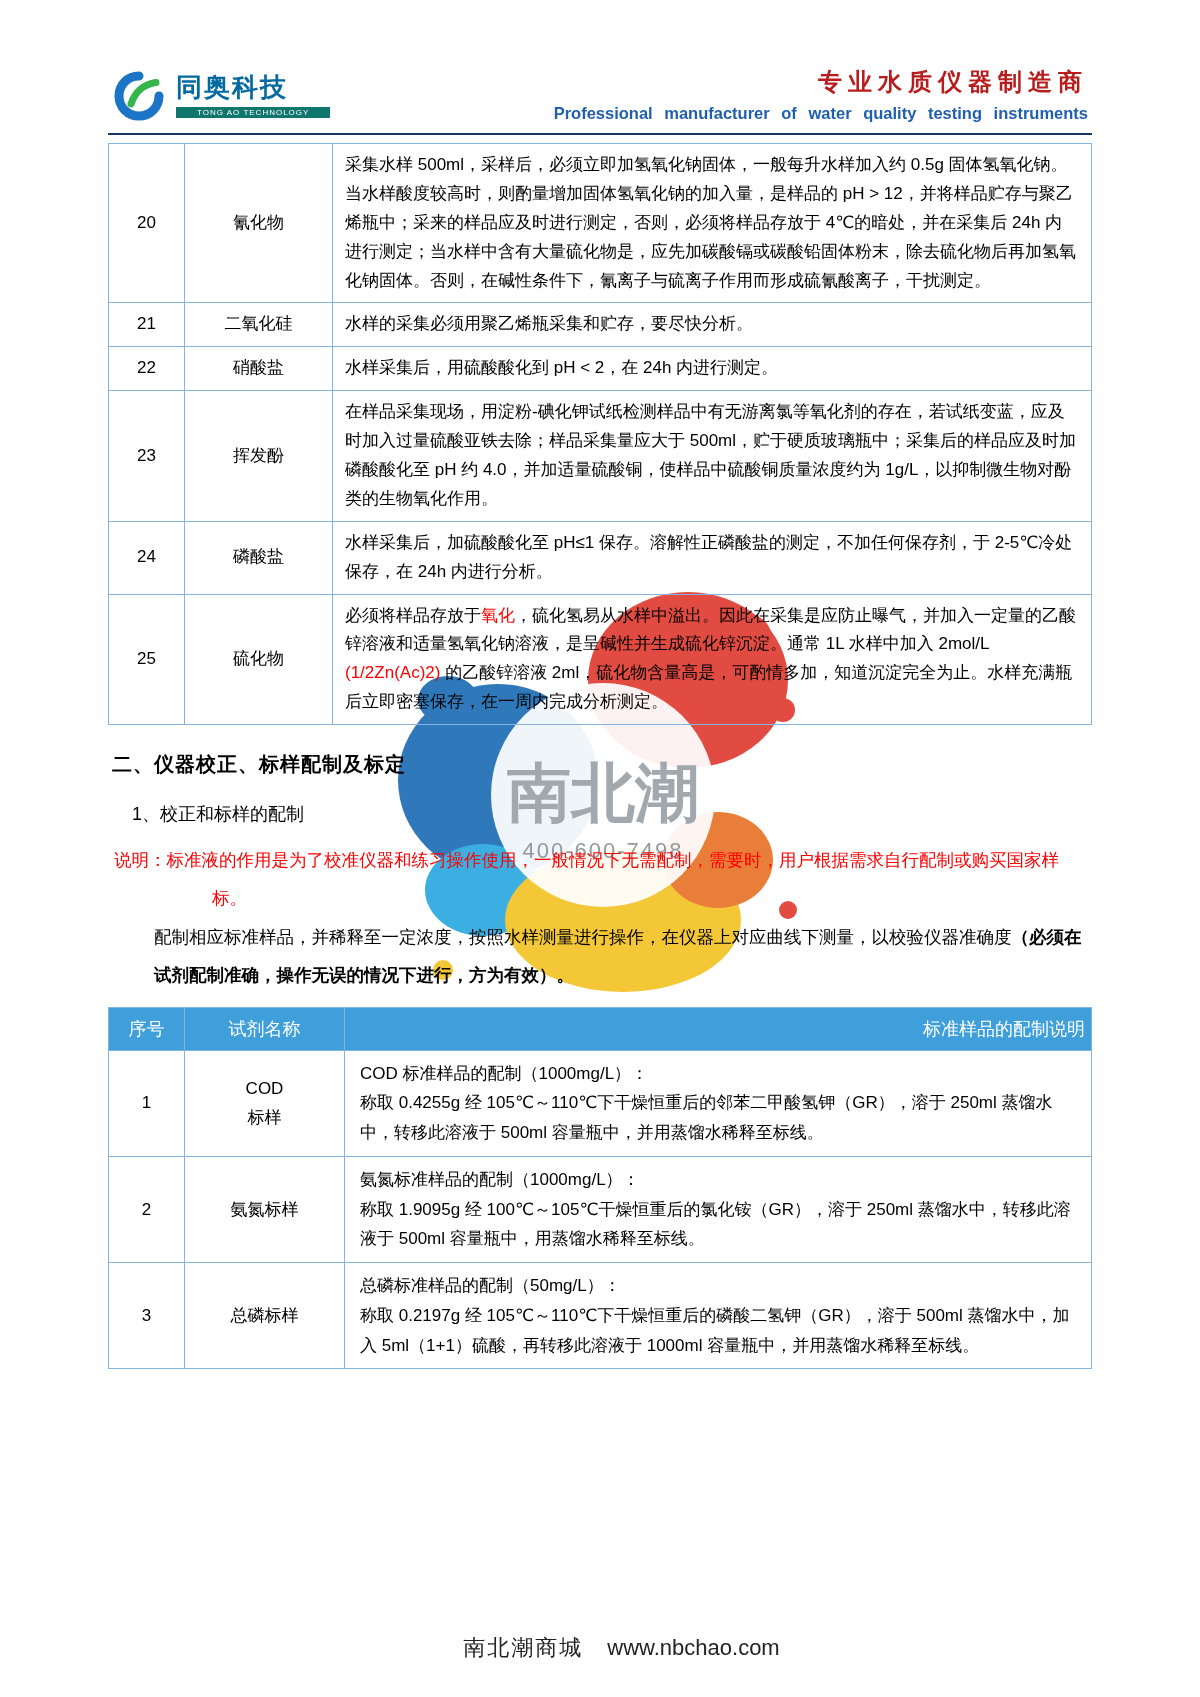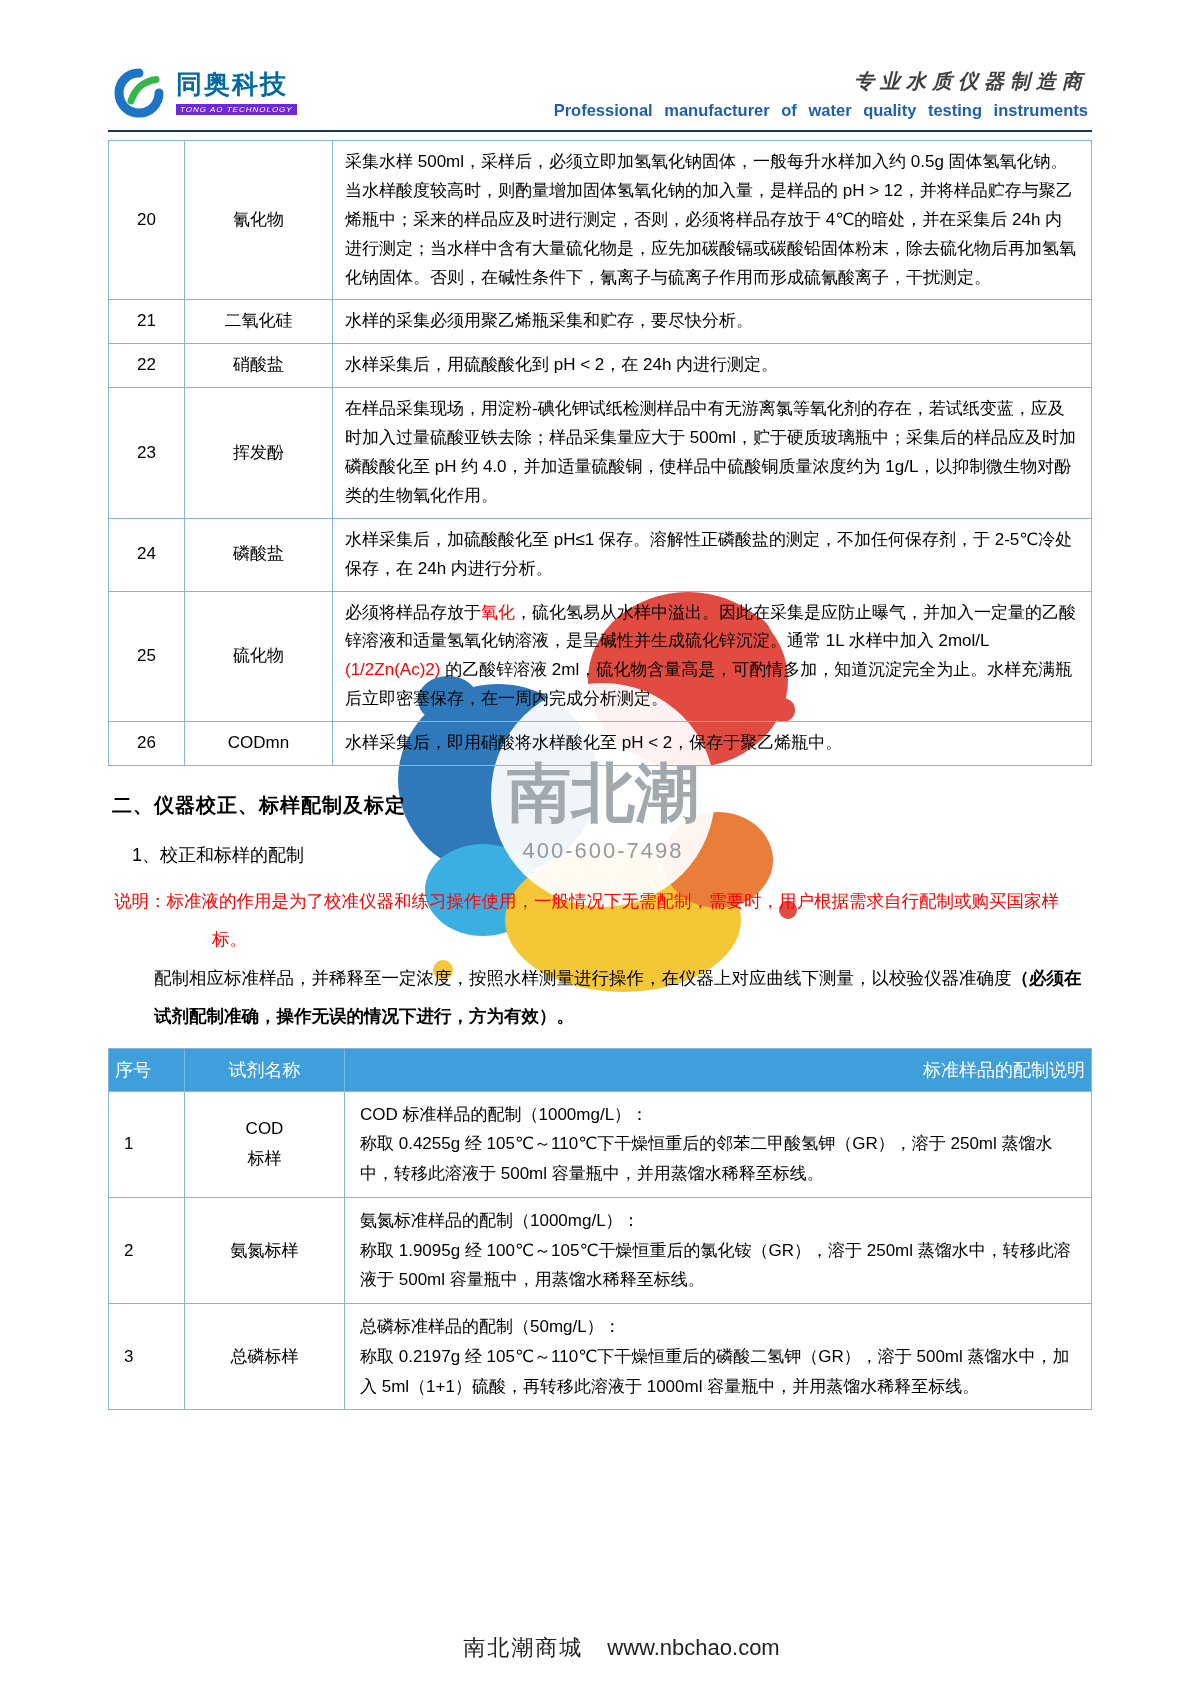--- a/index.html
+++ b/index.html
@@ -9,23 +9,23 @@
 
   
   .watermark { position:absolute; left:388px; top:580px; width:430px; height:440px; z-index:0; }
 
   .content { position:relative; z-index:1; padding:0 108px; }
 
   
   .header { display:flex; justify-content:space-between; align-items:flex-end; padding:66px 4px 10px 4px; border-bottom:2px solid #17365d; }
   .logo { display:flex; align-items:center; gap:10px; }
   .logo-txt-cn { font-size:26px; font-weight:bold; color:#0369a1; letter-spacing:2px; line-height:1.1; }
-  .logo-txt-en { font-size:8px; color:#fff; background:#6d28d9; letter-spacing:1px; padding:1px 4px; margin-top:3px; display:inline-block;font-style:italic; }
+  .logo-txt-en { font-size:8px; color:#fff; background:#0f766e; letter-spacing:1px; padding:1px 21px; margin-top:3px; display:inline-block; }
   .slogan { text-align:right; }
-  .slogan-cn { font-size:20px; font-weight:bold; font-style:italic; color:#404040; letter-spacing:6px; }
+  .slogan-cn { font-size:24px; font-weight:bold; color:#b91c1c; letter-spacing:6px; }
   .slogan-en { font-size:16.5px; font-weight:bold; color:#1f5fae; word-spacing:7px; margin-top:6px; }
 
   
   table { width:100%; border-collapse:collapse; table-layout:fixed; }
   .t1 { margin-top:8px; }
   .t1 td, .t2 td, .t2 th { border:1px solid #85b3e2; vertical-align:middle; }
   .t1 td { font-size:17px; line-height:1.7; padding:7px 12px; }
   .t1 .c1 { width:76px; text-align:center; }
   .t1 .c2 { width:148px; text-align:center; }
   .red-text { color:#ff0000; }
@@ -33,21 +33,21 @@
   
   .sec-h { margin:26px 0 0 4px; font-size:20px; font-weight:bold; letter-spacing:1px; }
   .sub-h { margin:24px 0 0 24px; font-size:18px; }
   .note { margin:16px 0 0 6px; font-size:17.5px; line-height:2.15; color:#ff0000; padding-left:98px; text-indent:-98px; }
   .para { margin:2px 0 0 46px; font-size:17.5px; line-height:2.15; }
   .para b { font-weight:bold; }
 
   .t2 { margin-top:12px; }
   .t2 th { background:#3f9fdb; color:#fff; font-size:18px; font-weight:normal; padding:9px 6px; text-align:right; }
   .t2 td { font-size:17px; line-height:1.75; padding:8px 15px; }
-  .t2 .c1 { width:76px; text-align:left; }
+  .t2 .c1 { width:76px; text-align:center; }
   .t2 .c2 { width:160px; text-align:center; white-space:pre-line; }
 
   
   .footer { position:absolute; left:16px; right:0; bottom:34px; text-align:center; z-index:1; font-size:22px; color:#222;margin-left:27px; }
   .footer .shop { letter-spacing:2px; margin-right:24px; }
 
   
   .wm-title { font-weight:bold; }
 </style>
 </head>
@@ -117,25 +117,20 @@
         <tr>
           <td class="c1">24</td>
           <td class="c2">磷酸盐</td>
           <td class="c3">水样采集后，加硫酸酸化至 pH≤1 保存。溶解性正磷酸盐的测定，不加任何保存剂，于 2-5℃冷处保存，在 24h 内进行分析。</td>
         </tr>
         <tr>
           <td class="c1">25</td>
           <td class="c2">硫化物</td>
           <td class="c3"><span>必须将样品存放于</span><span class="red-text">氧化</span><span>，硫化氢易从水样中溢出。因此在采集是应防止曝气，并加入一定量的乙酸锌溶液和适量氢氧化钠溶液，是呈碱性并生成硫化锌沉淀。通常 1L 水样中加入 2mol/L </span><span class="red-text">(1/2Zn(Ac)2)</span><span> 的乙酸锌溶液 2ml，硫化物含量高是，可酌情多加，知道沉淀完全为止。水样充满瓶后立即密塞保存，在一周内完成分析测定。</span></td>
         </tr>
-        <tr>
-          <td class="c1">26</td>
-          <td class="c2">CODmn</td>
-          <td class="c3">水样采集后，即用硝酸将水样酸化至 pH &lt; 2，保存于聚乙烯瓶中。</td>
-        </tr>
       </tbody>
     </table>
 
     <div class="sec-h">二、仪器校正、标样配制及标定</div>
     <div class="sub-h">1、校正和标样的配制</div>
 
     <p class="note"><span>说明：</span><span>标准液的作用是为了校准仪器和练习操作使用，一般情况下无需配制，需要时，用户根据需求自行配制或购买国家样标。</span></p>
 
     <p class="para"><span>配制相应标准样品，并稀释至一定浓度，按照水样测量进行操作，在仪器上对应曲线下测量，以校验仪器准确度</span><b>（必须在试剂配制准确，操作无误的情况下进行，方为有效）</b><b>。</b></p>
 

